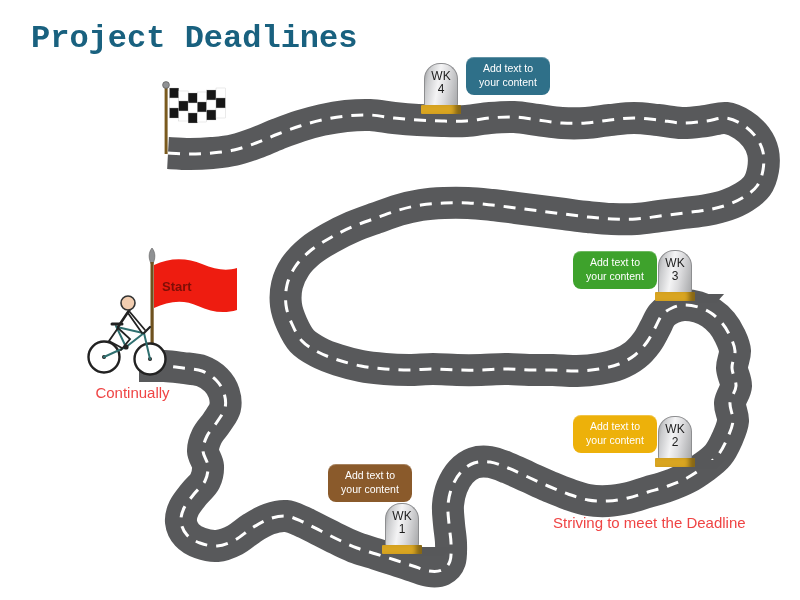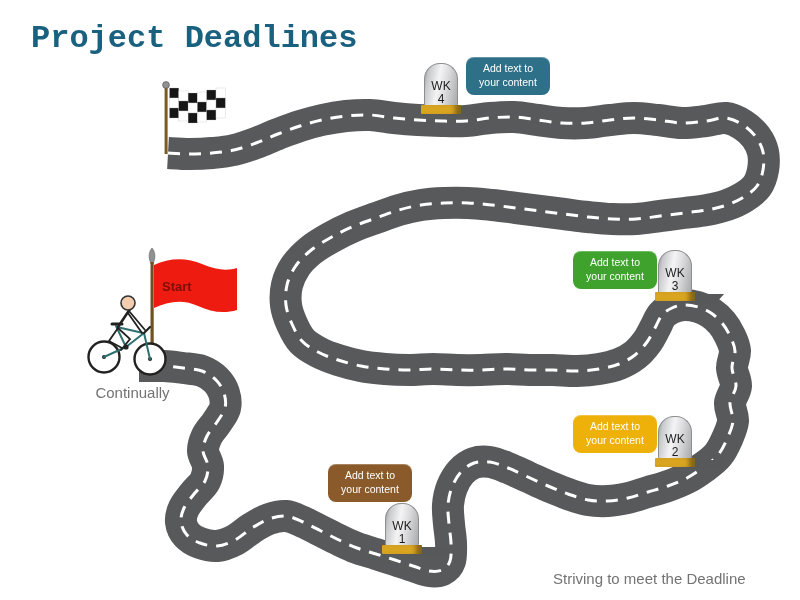--- a/index.html
+++ b/index.html
@@ -5,35 +5,35 @@
   html,body{margin:0;padding:0;background:#ffffff;}
   .stage{
     position:relative;width:800px;height:600px;background:#ffffff;overflow:hidden;
     font-family:"Liberation Sans", sans-serif;
   }
   .stage svg{position:absolute;left:0;top:0;z-index:0;}
   .page-title{
     position:absolute;left:31px;top:20px;z-index:4;margin:0;
     font-size:32px;font-weight:bold;letter-spacing:0px;font-family:Liberation Mono, monospace;
   }
-  .note{position:absolute;z-index:4;color:#737373;font-size:15px;line-height:1.35;}
+  .note{position:absolute;z-index:4;color:#ef4444;font-size:15px;line-height:1.35;}
   .start-note{left:50px;top:383px;width:165px;text-align:center;}
-  .finish-note{left:553px;top:569px;}
+  .finish-note{left:553px;top:513px;}
   .milestone{position:absolute;width:40px;height:56px;z-index:2;}
   .milestone .shadow{
     position:absolute;left:24px;top:44px;width:34px;height:9px;background:#57585a;
     transform:skewX(-42deg);transform-origin:bottom left;z-index:1;
   }
   .milestone .stone{
     position:absolute;left:0;top:0;width:32px;height:42px;z-index:2;
     border:1px solid #8d8e90;border-bottom:none;
     border-radius:16px 16px 2px 2px;text-align:center;
     background:linear-gradient(100deg,#9b9c9e 0%,#c9cacc 14%,#f4f4f5 42%,#dcdcde 64%,#a8a9ab 100%);
   }
-  .milestone .wk{margin-top:16px;font-size:12px;line-height:1.12;color:#1c1c1c;}
+  .milestone .wk{margin-top:6px;font-size:12px;line-height:1.12;color:#1c1c1c;}
   .milestone .num{font-size:12px;line-height:1.12;color:#1c1c1c;}
   .milestone .base{
     position:absolute;left:-3px;top:42px;width:40px;height:9px;z-index:3;
     border-radius:1px;box-shadow:inset -9px 0 5px -3px rgba(0,0,0,0.38);
   }
   .callout{
     position:absolute;z-index:5;color:#ffffff;font-size:10.5px;line-height:1.32;
     padding:5px 8px;border-radius:8px;width:68px;cursor:pointer;
     box-shadow:inset 0 1px 0 rgba(255,255,255,0.25);
     text-align:center;

